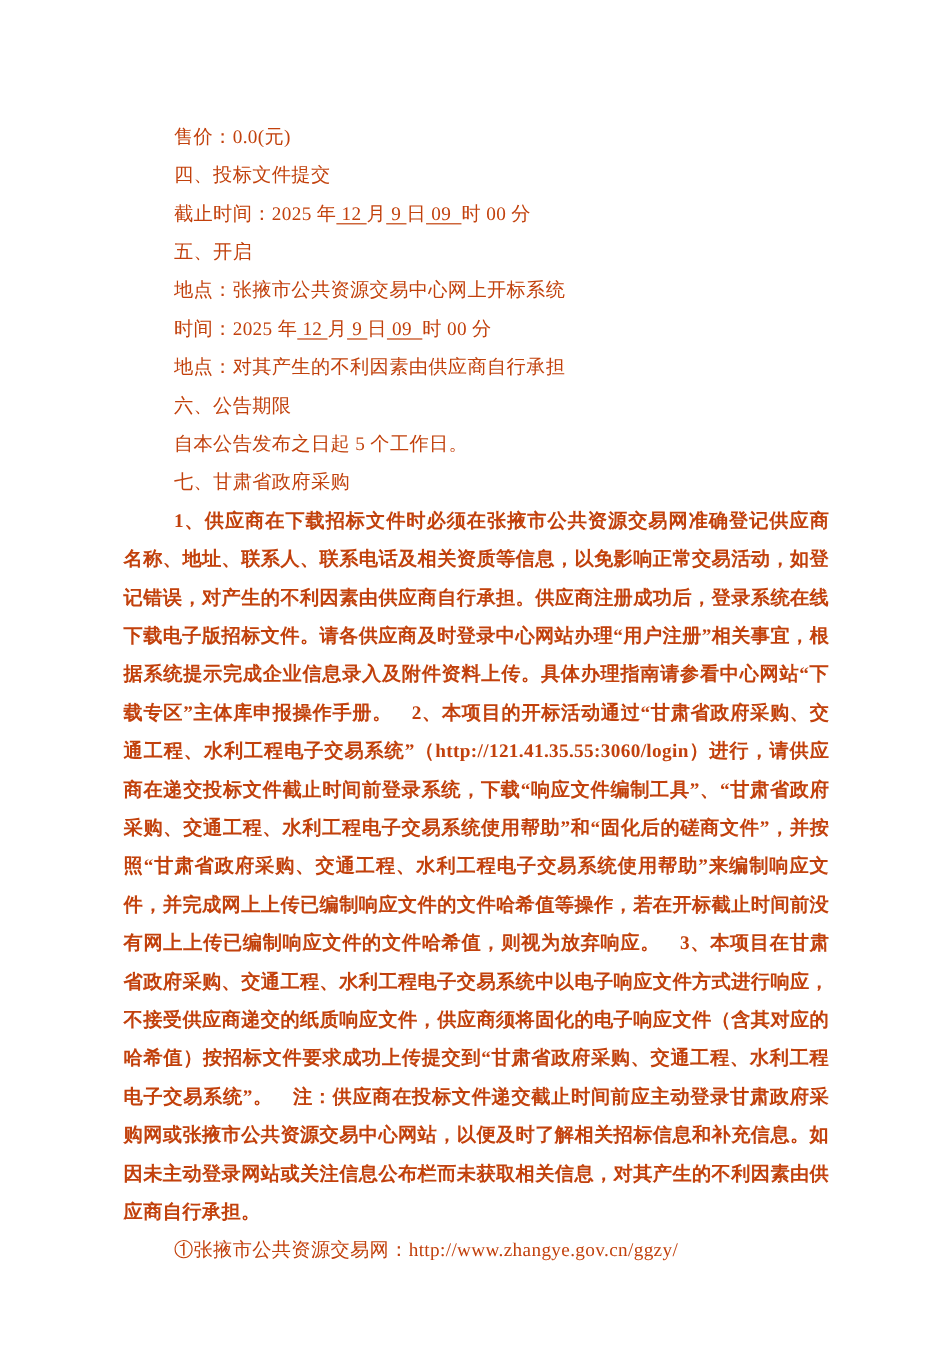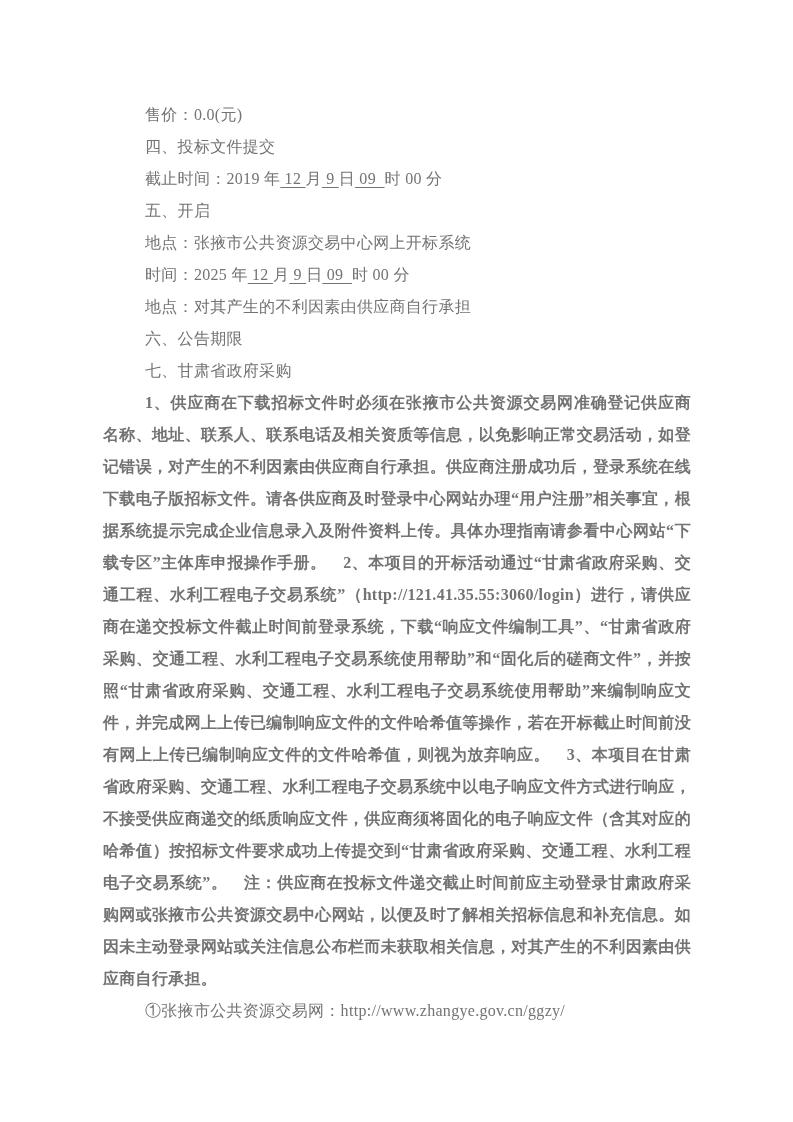--- a/index.html
+++ b/index.html
@@ -2,21 +2,21 @@
 <html><head>
 <meta charset="utf-8">
 <style>
   html, body { margin: 0; padding: 0; background: #ffffff; }
   .page {
     position: relative;
     width: 793px;
     height: 1122px;
     box-sizing: border-box;
     background: #ffffff;
-    color: #737373;
+    color: #c2410c;
     padding: 99px 102px 0 103px;
     font-family: "Liberation Serif", "DejaVu Serif", serif;
     overflow: hidden;
   }
   .page p {
     margin: 0;
     font-size: 16px;
     line-height: 32px;
     letter-spacing: 0.3px;
   }
@@ -35,32 +35,33 @@
 </style>
 </head>
 <body>
 
 <div class="page">
 
   <p class="line">售价：0.0(元)</p>
 
   <p class="line">四、投标文件提交</p>
 
-  <p class="line"><span class="date-seg">截止时间：2019 年</span><span class="u"> 12 </span><span class="date-seg">月</span><span class="u"> 9 </span><span class="date-seg">日</span><span class="u"> 09  </span><span class="date-seg">时 00 分</span></p>
+  <p class="line"><span class="date-seg">截止时间：2025 年</span><span class="u"> 12 </span><span class="date-seg">月</span><span class="u"> 9 </span><span class="date-seg">日</span><span class="u"> 09  </span><span class="date-seg">时 00 分</span></p>
 
   <p class="line">五、开启</p>
 
   <p class="line">地点：张掖市公共资源交易中心网上开标系统</p>
 
   <p class="line"><span class="date-seg">时间：2025 年</span><span class="u"> 12 </span><span class="date-seg">月</span><span class="u"> 9 </span><span class="date-seg">日</span><span class="u"> 09  </span><span class="date-seg">时 00 分</span></p>
 
   <p class="line">地点：对其产生的不利因素由供应商自行承担</p>
 
   <p class="line">六、公告期限</p>
 
+  <p class="line">自本公告发布之日起 5 个工作日。</p>
 
   <p class="line">七、甘肃省政府采购</p>
 
   <p class="para"><span>1、供应商在下载招标文件时必须在张掖市公共资源交易网准确登记供应商名称、地址、联系人、联系电话及相关资质等信息，以免影响正常交易活动，如登记错误，对产生的不利因素由供应商自行承担。供应商注册成功后，登录系统在线下载电子版招标文件。请各供应商及时登录中心网站办理“用户注册”相关事宜，根据系统提示完成企业信息录入及附件资料上传。具体办理指南请参看中心网站“下载专区”主体库申报操作手册。　</span><span>2、本项目的开标活动通过“甘肃省政府采购、交通工程、水利工程电子交易系统”（http://121.41.35.55:3060/login）进行，请供应商在递交投标文件截止时间前登录系统，下载“响应文件编制工具”、“甘肃省政府采购、交通工程、水利工程电子交易系统使用帮助”和“固化后的磋商文件”，并按照“甘肃省政府采购、交通工程、水利工程电子交易系统使用帮助”来编制响应文件，并完成网上上传已编制响应文件的文件哈希值等操作，若在开标截止时间前没有网上上传已编制响应文件的文件哈希值，则视为放弃响应。　</span><span>3、本项目在甘肃省政府采购、交通工程、水利工程电子交易系统中以电子响应文件方式进行响应，不接受供应商递交的纸质响应文件，供应商须将固化的电子响应文件（含其对应的哈希值）按招标文件要求成功上传提交到“甘肃省政府采购、交通工程、水利工程电子交易系统”。　</span><span>注：供应商在投标文件递交截止时间前应主动登录甘肃政府采购网或张掖市公共资源交易中心网站，以便及时了解相关招标信息和补充信息。如因未主动登录网站或关注信息公布栏而未获取相关信息，对其产生的不利因素由供应商自行承担。</span></p>
 
   <p class="line">①张掖市公共资源交易网：http://www.zhangye.gov.cn/ggzy/</p>
 
 </div>
 
 </body></html>

